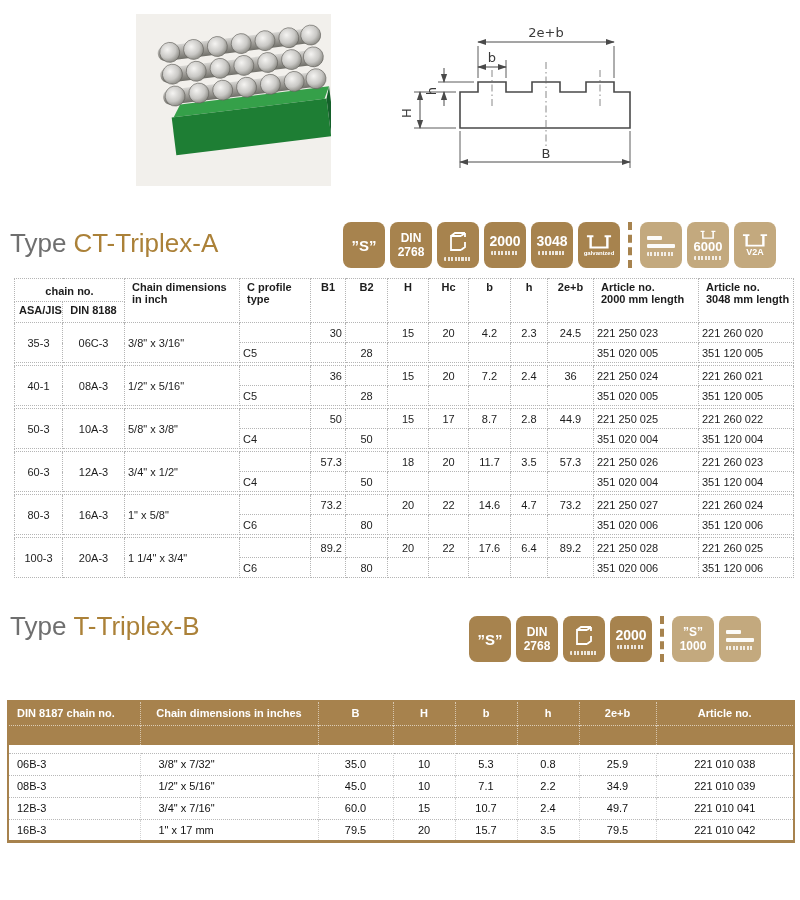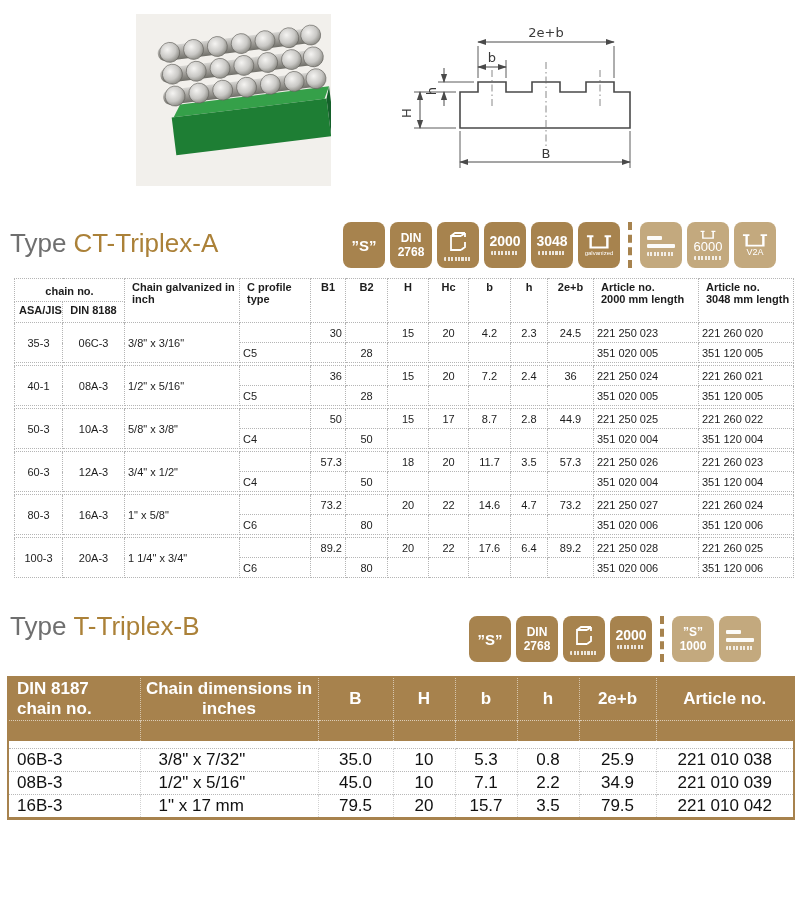--- a/index.html
+++ b/index.html
@@ -17,21 +17,21 @@
 .t-gray{color:var(--title-gray);margin-right:7px}
 .t-gold{color:var(--accent-gold)}
 
 
 .badges{display:flex;gap:5px;align-items:stretch;height:46px}
 .badge{width:42px;height:46px;border-radius:8px;display:flex;flex-direction:column;
        align-items:center;justify-content:center;color:#fff;gap:1px;flex:0 0 auto}
 .badge.dark{background:var(--badge-dark)}
 .badge.light{background:var(--badge-light)}
 .bl{font-weight:bold;font-size:13px;line-height:13px;letter-spacing:0}
-.cap{font-weight:normal;line-height:1.05}
+.cap{font-weight:bold;line-height:1.05}
 .bar{height:4px;background:rgba(255,255,255,.95);border-radius:1px;margin:1.5px 0}
 .bsub{width:28px;height:4px;margin-top:2px;border-radius:1px;
       background:repeating-linear-gradient(90deg,rgba(255,255,255,.8) 0 2px,transparent 2px 3.5px)}
 .badge-sep{width:0;border-left:4px dashed var(--badge-dark);margin:0 3px;height:46px}
 
 
 table{border-collapse:collapse;table-layout:fixed}
 .ta{position:absolute;left:14px;top:278px;width:779px;font-size:11px;color:#1d1d1d}
 .ta th,.ta td{border:1px dotted #b5b5b5;padding:1px 3px;height:20px;overflow:hidden}
 .ta thead th{font-weight:bold;vertical-align:top;padding-top:2px;text-align:left}
@@ -46,21 +46,21 @@
 .c-din{text-align:center}
 .c-dims{text-align:left;padding-left:8px}
 .c-prof{text-align:left;padding-left:7px}
 .c-b1{text-align:right;padding-right:5px}
 .c-b2{text-align:center}
 .c-n{text-align:center}
 .c-art{text-align:left;padding-left:6px}
 .ta .gap td{height:3px;padding:0}
 
 
-.tb{position:absolute;left:7px;top:676px;width:786px;font-size:17px;color:#111;
+.tb{position:absolute;left:7px;top:700px;width:786px;font-size:11px;color:#111;
     border:2px solid var(--table-brown);border-bottom-width:3px}
 .tb thead th{background:var(--table-brown);color:#fff;font-weight:bold;height:24px;
              border-right:1px dotted rgba(255,255,255,.55);text-align:center;padding:1px 4px}
 .tb thead th:last-child{border-right:none}
 .tb thead .hrow2 th{height:20px;border-top:1px dotted rgba(255,255,255,.6)}
 .tb .th-first{text-align:left;padding-left:8px}
 .tb td{height:22px;border-top:1px dotted #b8b8b8;border-right:1px dotted #d2d2d2;
        text-align:center;padding:1px 4px}
 .tb td:last-child{border-right:none}
 .tb .td-chain{text-align:left;padding-left:8px}
@@ -224,21 +224,21 @@
       <col style="width:40px">
     <col style="width:42px">
       <col style="width:37px">
       <col style="width:46px">
       <col style="width:105px">
       <col style="width:95px">
   </colgroup>
   <thead>
     <tr>
       <th colspan="2" class="th-chain">chain no.</th>
-      <th rowspan="2" class="th-left">Chain galvanized in inch</th>
+      <th rowspan="2" class="th-left">Chain dimensions in inch</th>
       <th rowspan="2" class="th-left">C profile type</th>
       <th rowspan="2" class="th-num">B1</th>
       <th rowspan="2" class="th-num">B2</th>
       <th rowspan="2" class="th-num">H</th>
       <th rowspan="2" class="th-num">Hc</th>
       <th rowspan="2" class="th-num">b</th>
       <th rowspan="2" class="th-num">h</th>
       <th rowspan="2" class="th-num">2e+b</th>
       <th rowspan="2" class="th-left">
         <div>Article no.</div>
@@ -540,20 +540,30 @@
   <td class="td-chain">08B-3</td>
   <td class="td-dims">1/2" x 5/16"</td>
   <td>45.0</td>
   <td>10</td>
   <td>7.1</td>
   <td>2.2</td>
   <td>34.9</td>
   <td>221 010 039</td>
 </tr>
 <tr>
+  <td class="td-chain">12B-3</td>
+  <td class="td-dims">3/4" x 7/16"</td>
+  <td>60.0</td>
+  <td>15</td>
+  <td>10.7</td>
+  <td>2.4</td>
+  <td>49.7</td>
+  <td>221 010 041</td>
+</tr>
+<tr>
   <td class="td-chain">16B-3</td>
   <td class="td-dims">1" x 17 mm</td>
   <td>79.5</td>
   <td>20</td>
   <td>15.7</td>
   <td>3.5</td>
   <td>79.5</td>
   <td>221 010 042</td>
 </tr>
     </tbody>

